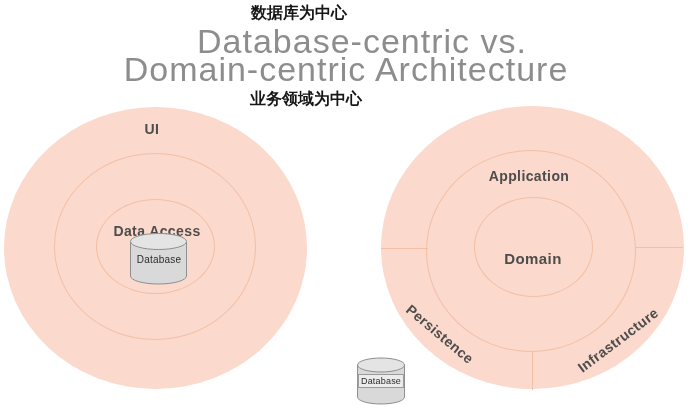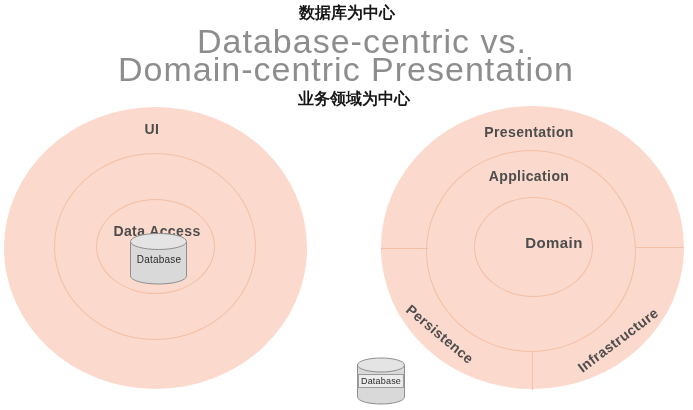--- a/index.html
+++ b/index.html
@@ -6,21 +6,20 @@
   .stage {
     position:relative; width:693px; height:410px;
     background:#ffffff; overflow:hidden;
     font-family:"Liberation Sans", sans-serif;
   }
   
   .zh {
     position:absolute; font-size:16px; font-weight:600;
     color:#161616; white-space:nowrap; transform:translateX(-50%);
     font-family:"DejaVu Sans","Liberation Sans",sans-serif;
-    margin-left:48px;
   }
   .zh-top    { left:299px; top:3px; }
   .zh-bottom { left:306px; top:89px; }
   .en-title {
     position:absolute; font-size:34px; font-weight:400;
     color:#8d8d8d; letter-spacing:1px; white-space:nowrap;
     transform:translateX(-50%);
   }
   .en-line1 { left:362px; top:22px; }
   .en-line2 { left:346px; top:50px; }
@@ -43,21 +42,21 @@
   .lbl {
     position:absolute; font-weight:700; color:#4d4d4d;
     font-size:14px; letter-spacing:0.4px; white-space:nowrap;
     transform:translateX(-50%);
   }
   .lbl-ui            { left:152px; top:121px; }
   .lbl-businesslogic { left:157px; top:168px; }
   .lbl-dataaccess    { left:157px; top:223px; }
   .lbl-presentation  { left:529px; top:124px; }
   .lbl-application   { left:529px; top:168px;text-align:center; }
-  .lbl-domain        { left:533px; top:234px; font-size:15px;margin-left:21px; }
+  .lbl-domain        { left:533px; top:250px; font-size:15px; }
   .lbl-persistence    { left:440px; top:334px; transform:translate(-50%,-50%) rotate(40deg); }
   .lbl-infrastructure { left:618px; top:340px; transform:translate(-50%,-50%) rotate(-37deg); }
   
   .cyl { position:absolute; }
   .cyl-left  { left:130px; top:233px; width:57px; height:52px; }
   .cyl-right { left:357px; top:357px; width:48px; height:48px; }
   .cyl-label {
     position:absolute; font-size:10px; color:#2b2b2b;
     transform:translateX(-50%); white-space:nowrap; letter-spacing:0.2px;
   }
@@ -67,42 +66,41 @@
     background:#ececec; border:1px solid #9a9a9a; padding:1px 2px;
   }
 </style>
 </head>
 <body>
 
 <div class="stage">
 
   <div class="zh zh-top">数据库为中心</div>
   <div class="en-title en-line1">Database-centric vs.</div>
-  <div class="en-title en-line2">Domain-centric Presentation</div>
+  <div class="en-title en-line2">Domain-centric Architecture</div>
   <div class="zh zh-bottom">业务领域为中心</div>
 
   <div class="ring fill l-outer"></div>
   <div class="ring stroke l-middle"></div>
   <div class="ring stroke l-inner"></div>
   <div class="lbl lbl-ui">UI</div>
   <div class="lbl lbl-dataaccess">Data Access</div>
 
   <svg class="cyl cyl-left" width="57" height="52" viewBox="0 0 57 52">
     <path d="M0.5,8.5 L0.5,43 A28,8 0 0 0 56.5,43 L56.5,8.5" fill="#d9d9d9" stroke="#8f8f8f" stroke-width="1"></path>
     <ellipse cx="28.5" cy="8.5" rx="28" ry="8" fill="#e4e4e4" stroke="#8f8f8f" stroke-width="1"></ellipse>
   </svg>
   <div class="cyl-label cyl-label-left">Database</div>
 
   <div class="ring fill r-outer"></div>
   <div class="ring stroke r-middle"></div>
   <div class="ring stroke r-inner"></div>
   <div class="divline div-left"></div>
   <div class="divline div-right"></div>
   <div class="divline div-bottom"></div>
-  <div class="lbl lbl-presentation">Presentation</div>
   <div class="lbl lbl-application">Application</div>
   <div class="lbl lbl-domain">Domain</div>
   <div class="lbl lbl-persistence">Persistence</div>
   <div class="lbl lbl-infrastructure">Infrastructure</div>
 
   <svg class="cyl cyl-right" width="48" height="48" viewBox="0 0 48 48">
     <path d="M0.5,8 L0.5,40 A23.5,7 0 0 0 47.5,40 L47.5,8" fill="#d9d9d9" stroke="#8f8f8f" stroke-width="1"></path>
     <ellipse cx="24" cy="8" rx="23.5" ry="7" fill="#e4e4e4" stroke="#8f8f8f" stroke-width="1"></ellipse>
   </svg>
   <div class="cyl-label cyl-label-right">Database</div>

